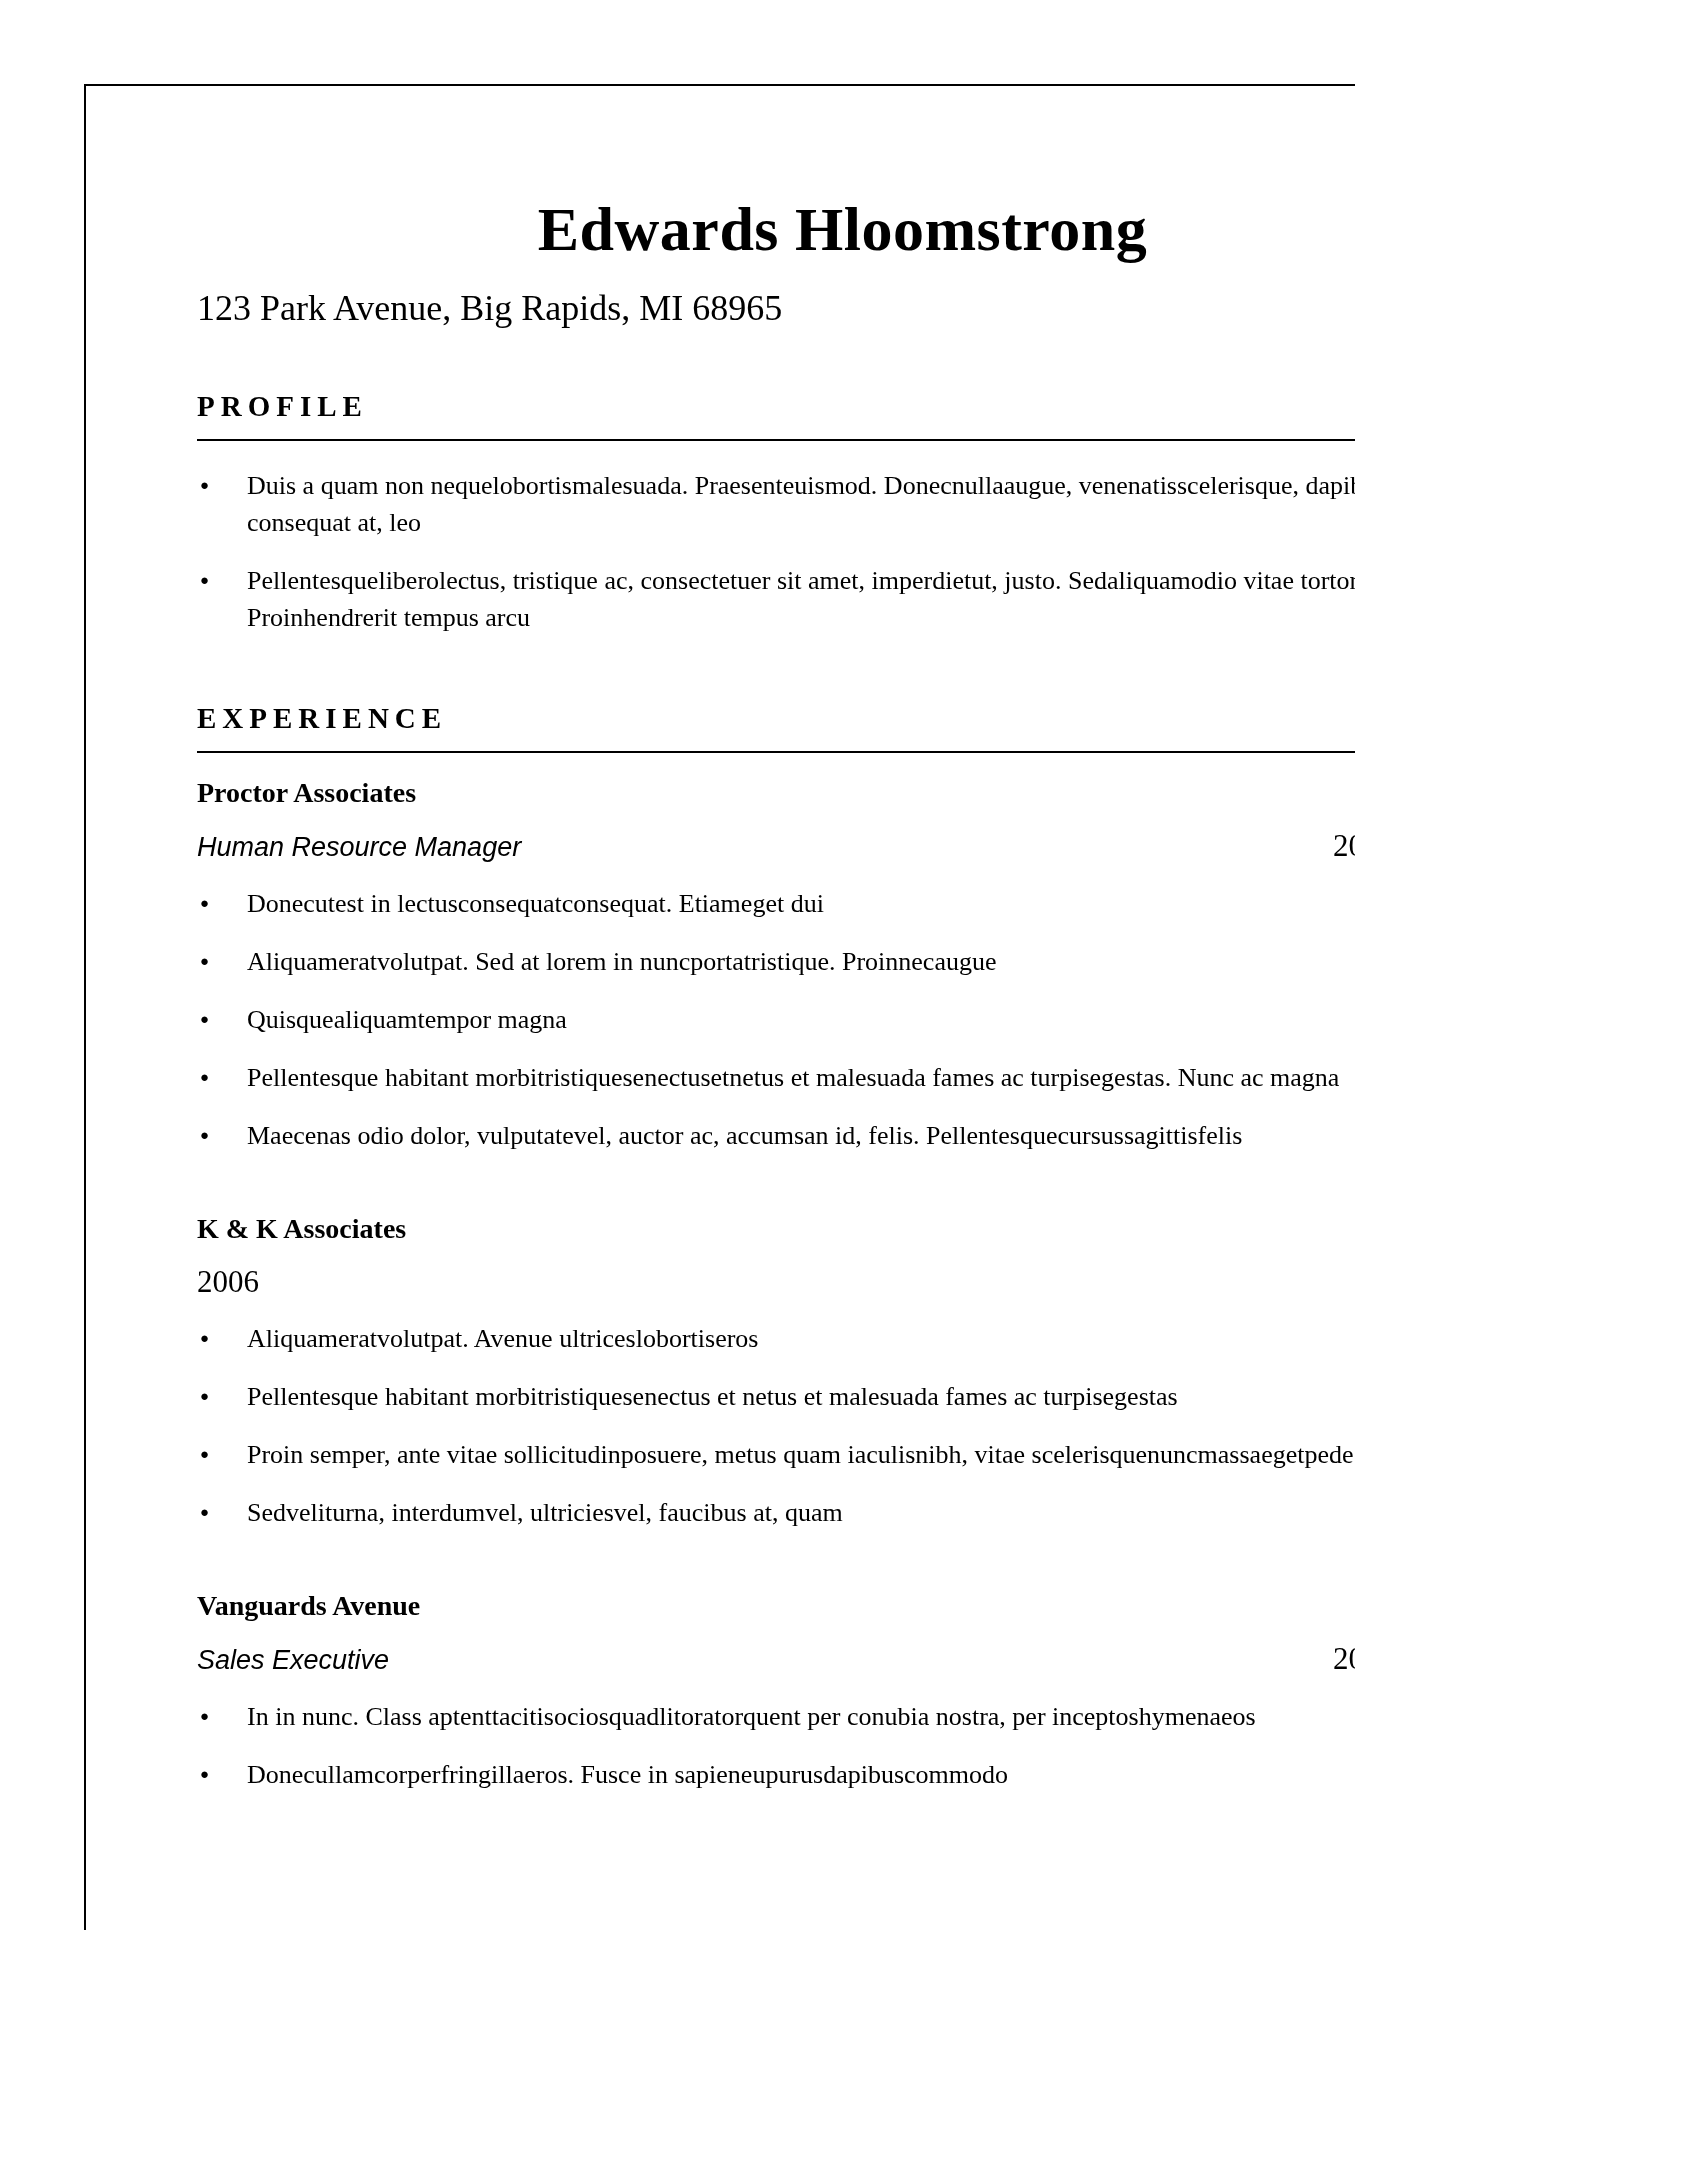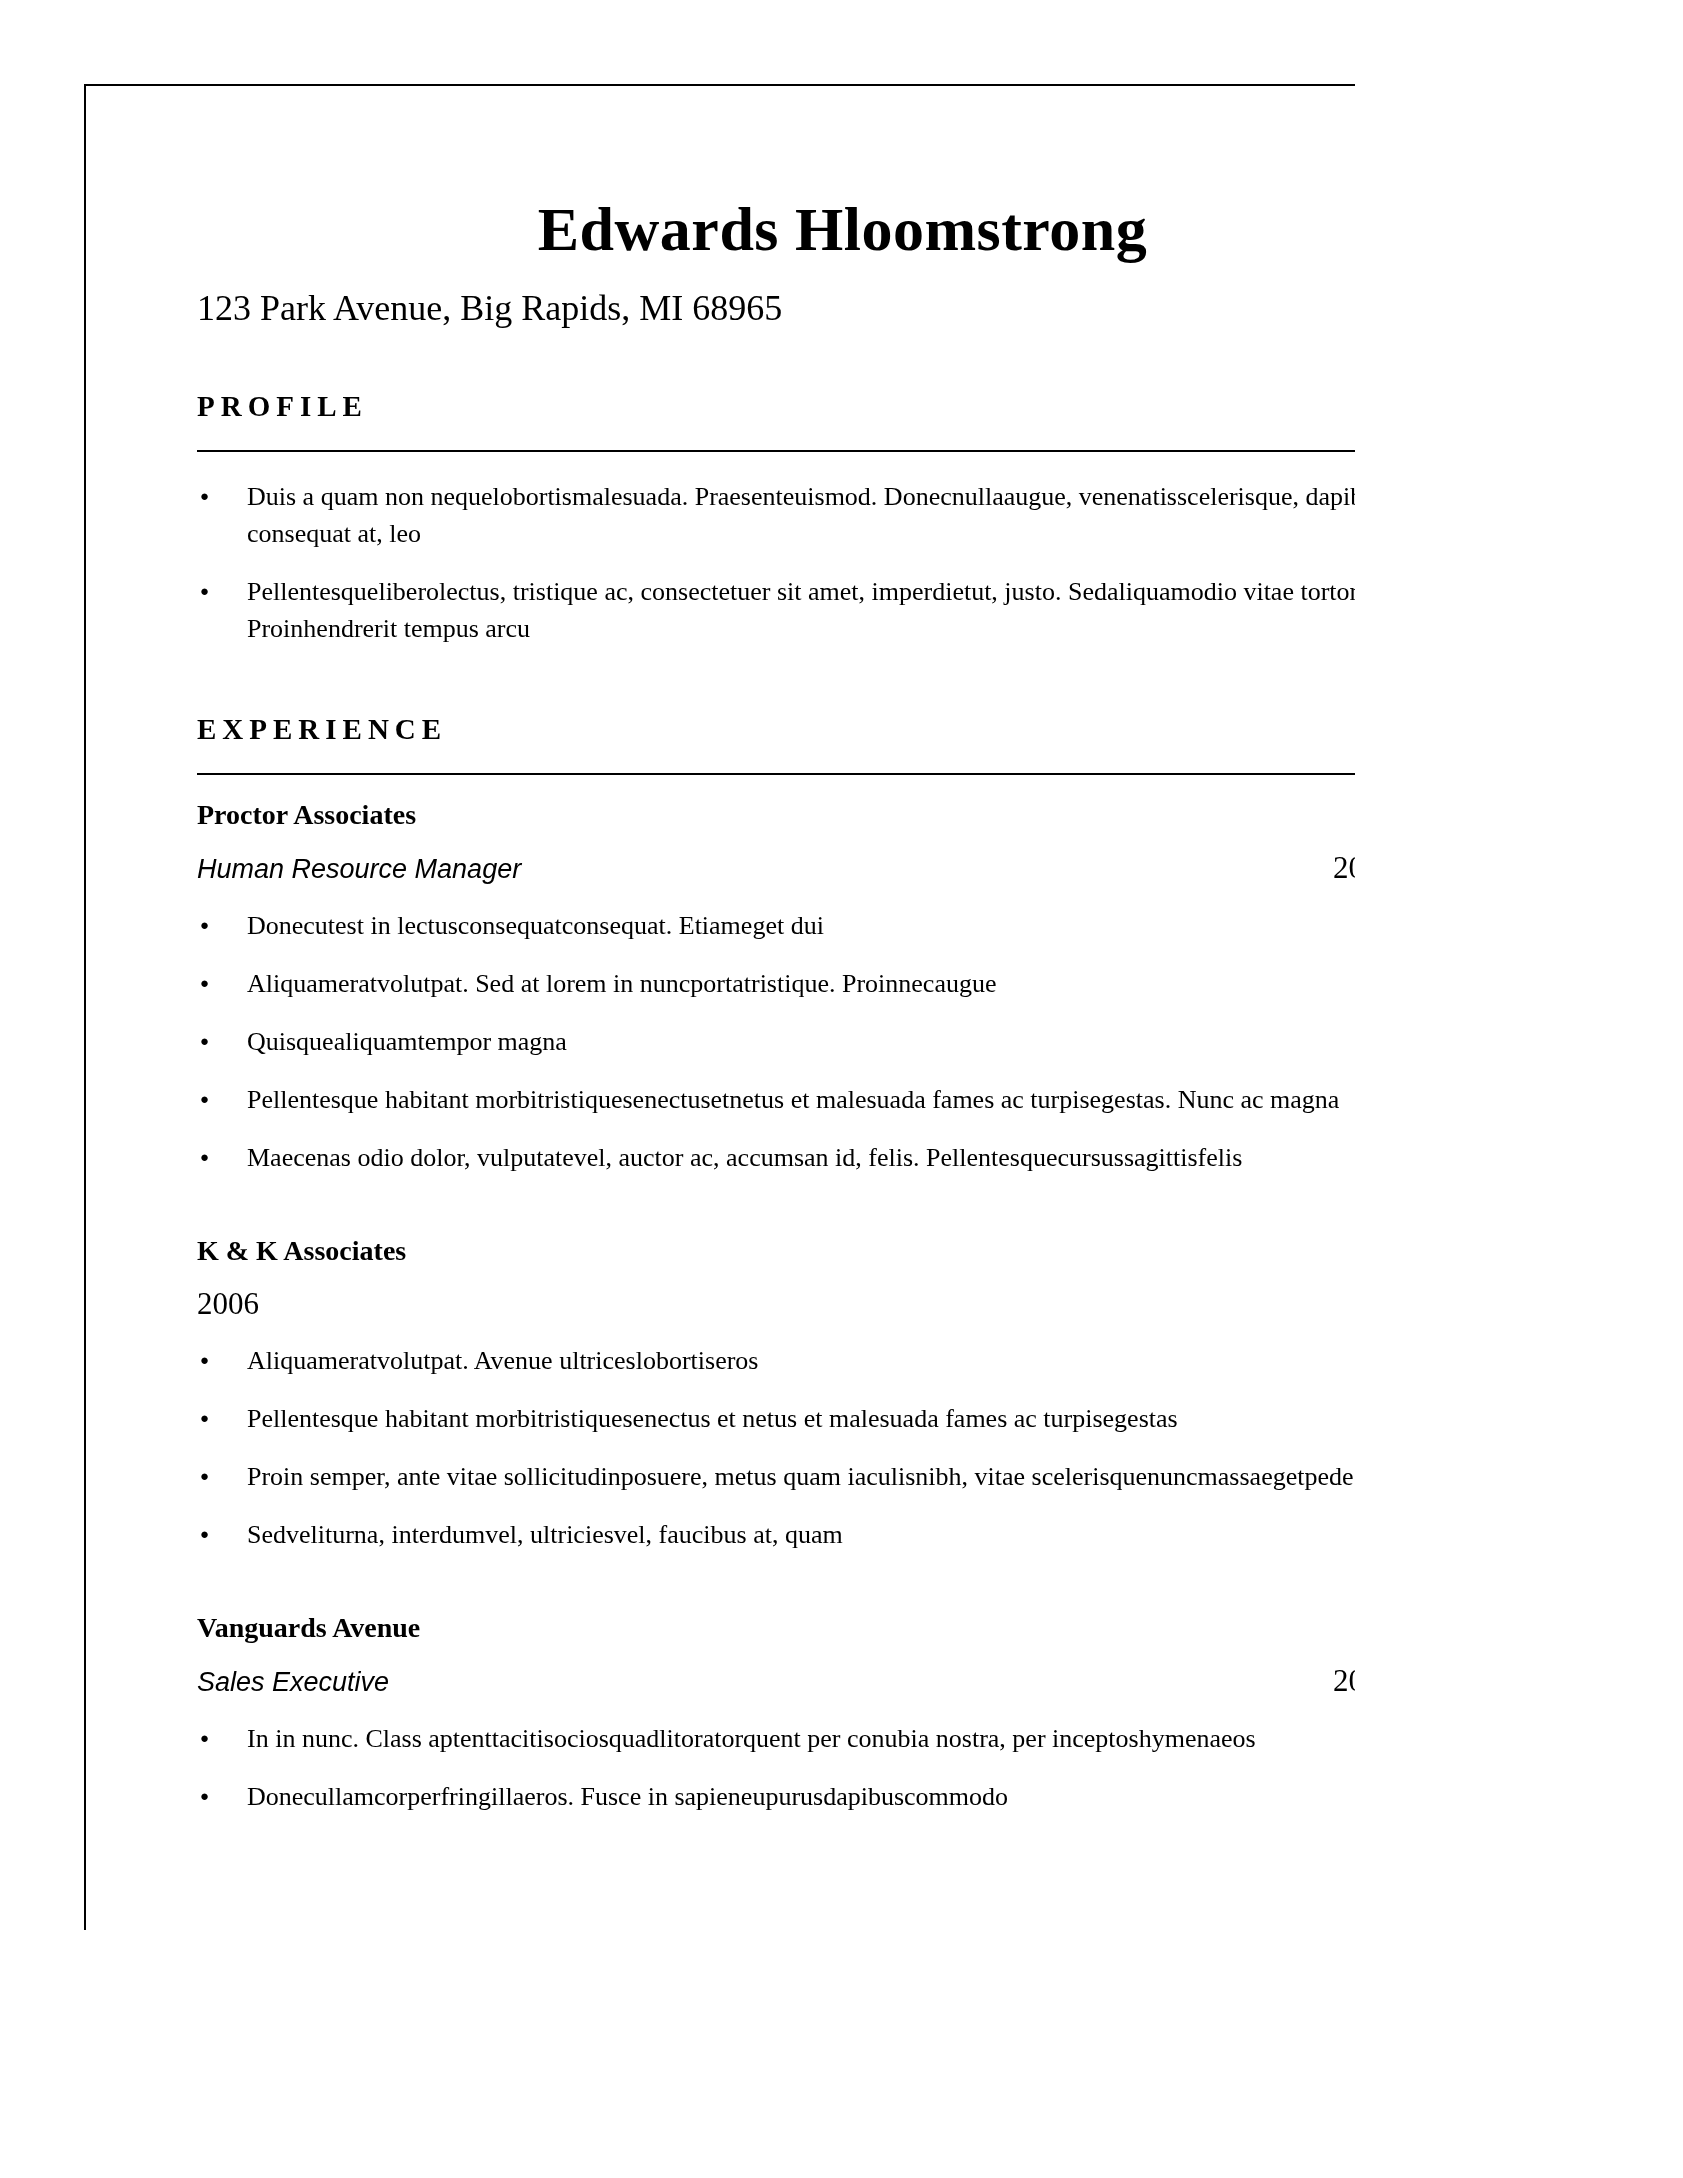--- a/index.html
+++ b/index.html
@@ -49,21 +49,21 @@
 
   .section { margin-top: 62px; }
   .section-experience { margin-top: 65px; }
 
   .section-title {
     font-size: 29px;
     line-height: 34px;
     font-weight: bold;
     letter-spacing: 6px;
     margin: 0;
-    padding-bottom: 27px;
+    padding-bottom: 16px;
     border-bottom: 2px solid #000000;
   }
 
   ul.bullets {
     list-style: none;
     margin: 26px 0 0 0;
     padding: 0;
   }
 
   ul.bullets li {

